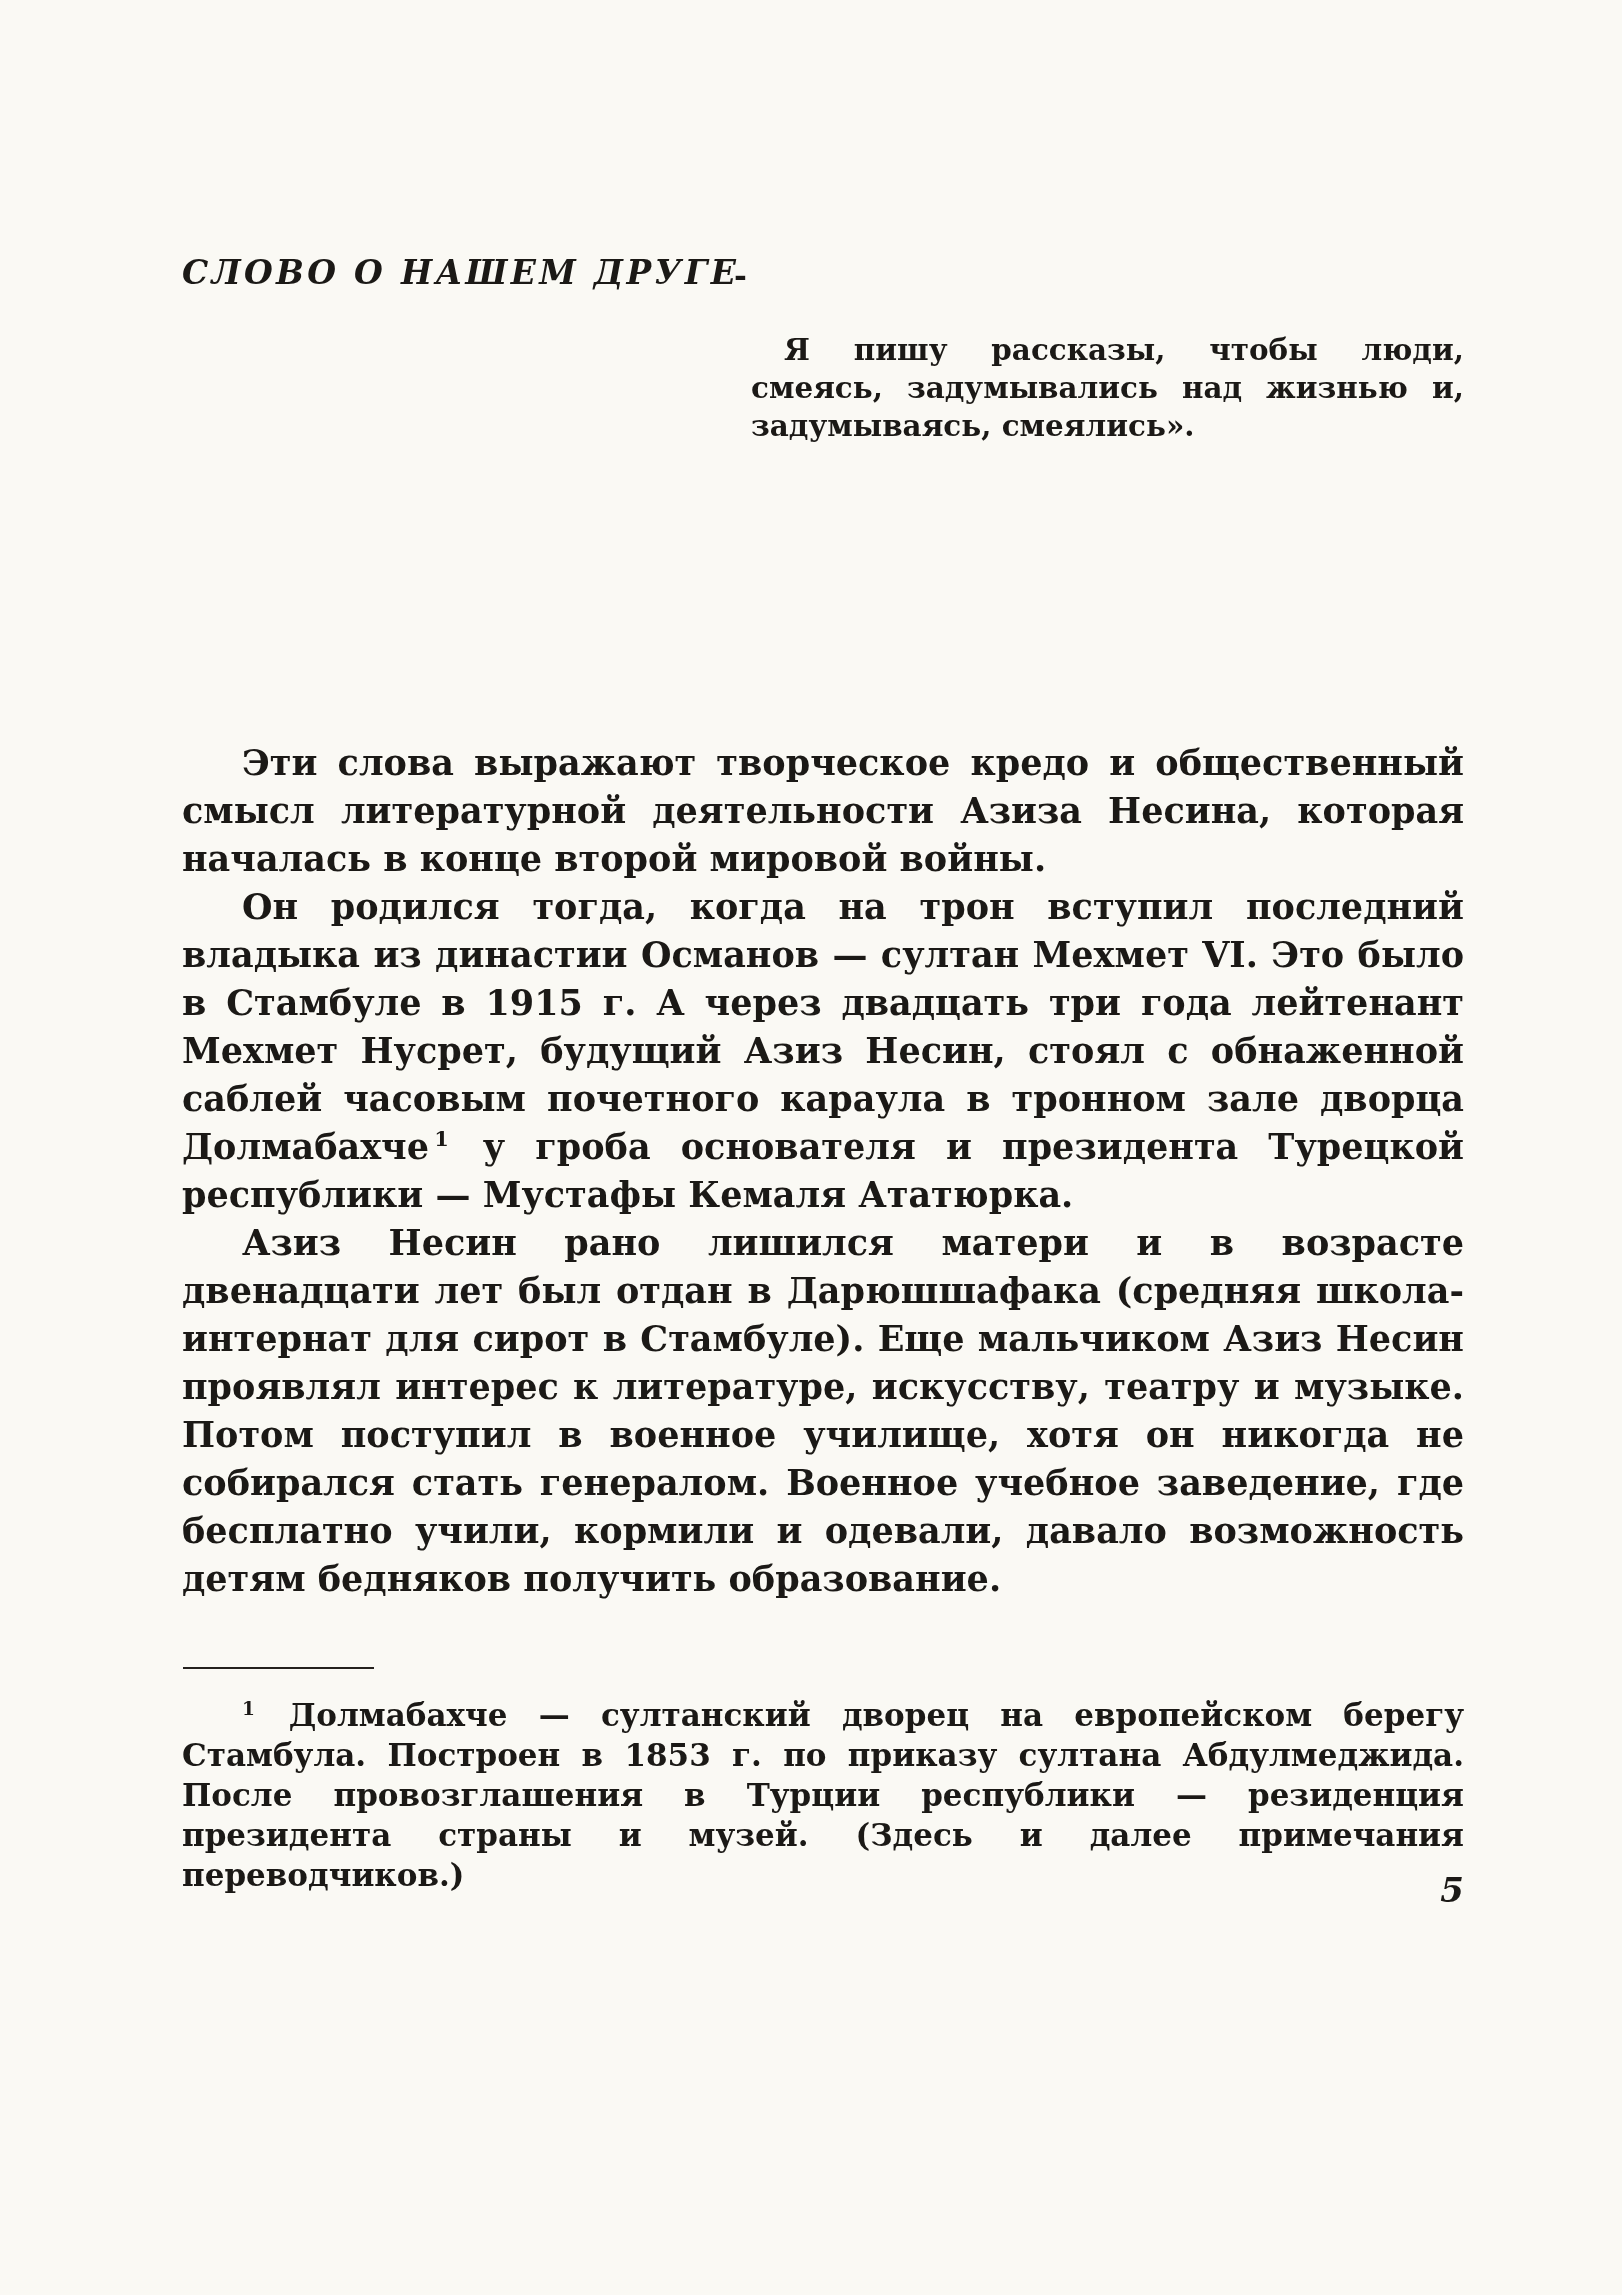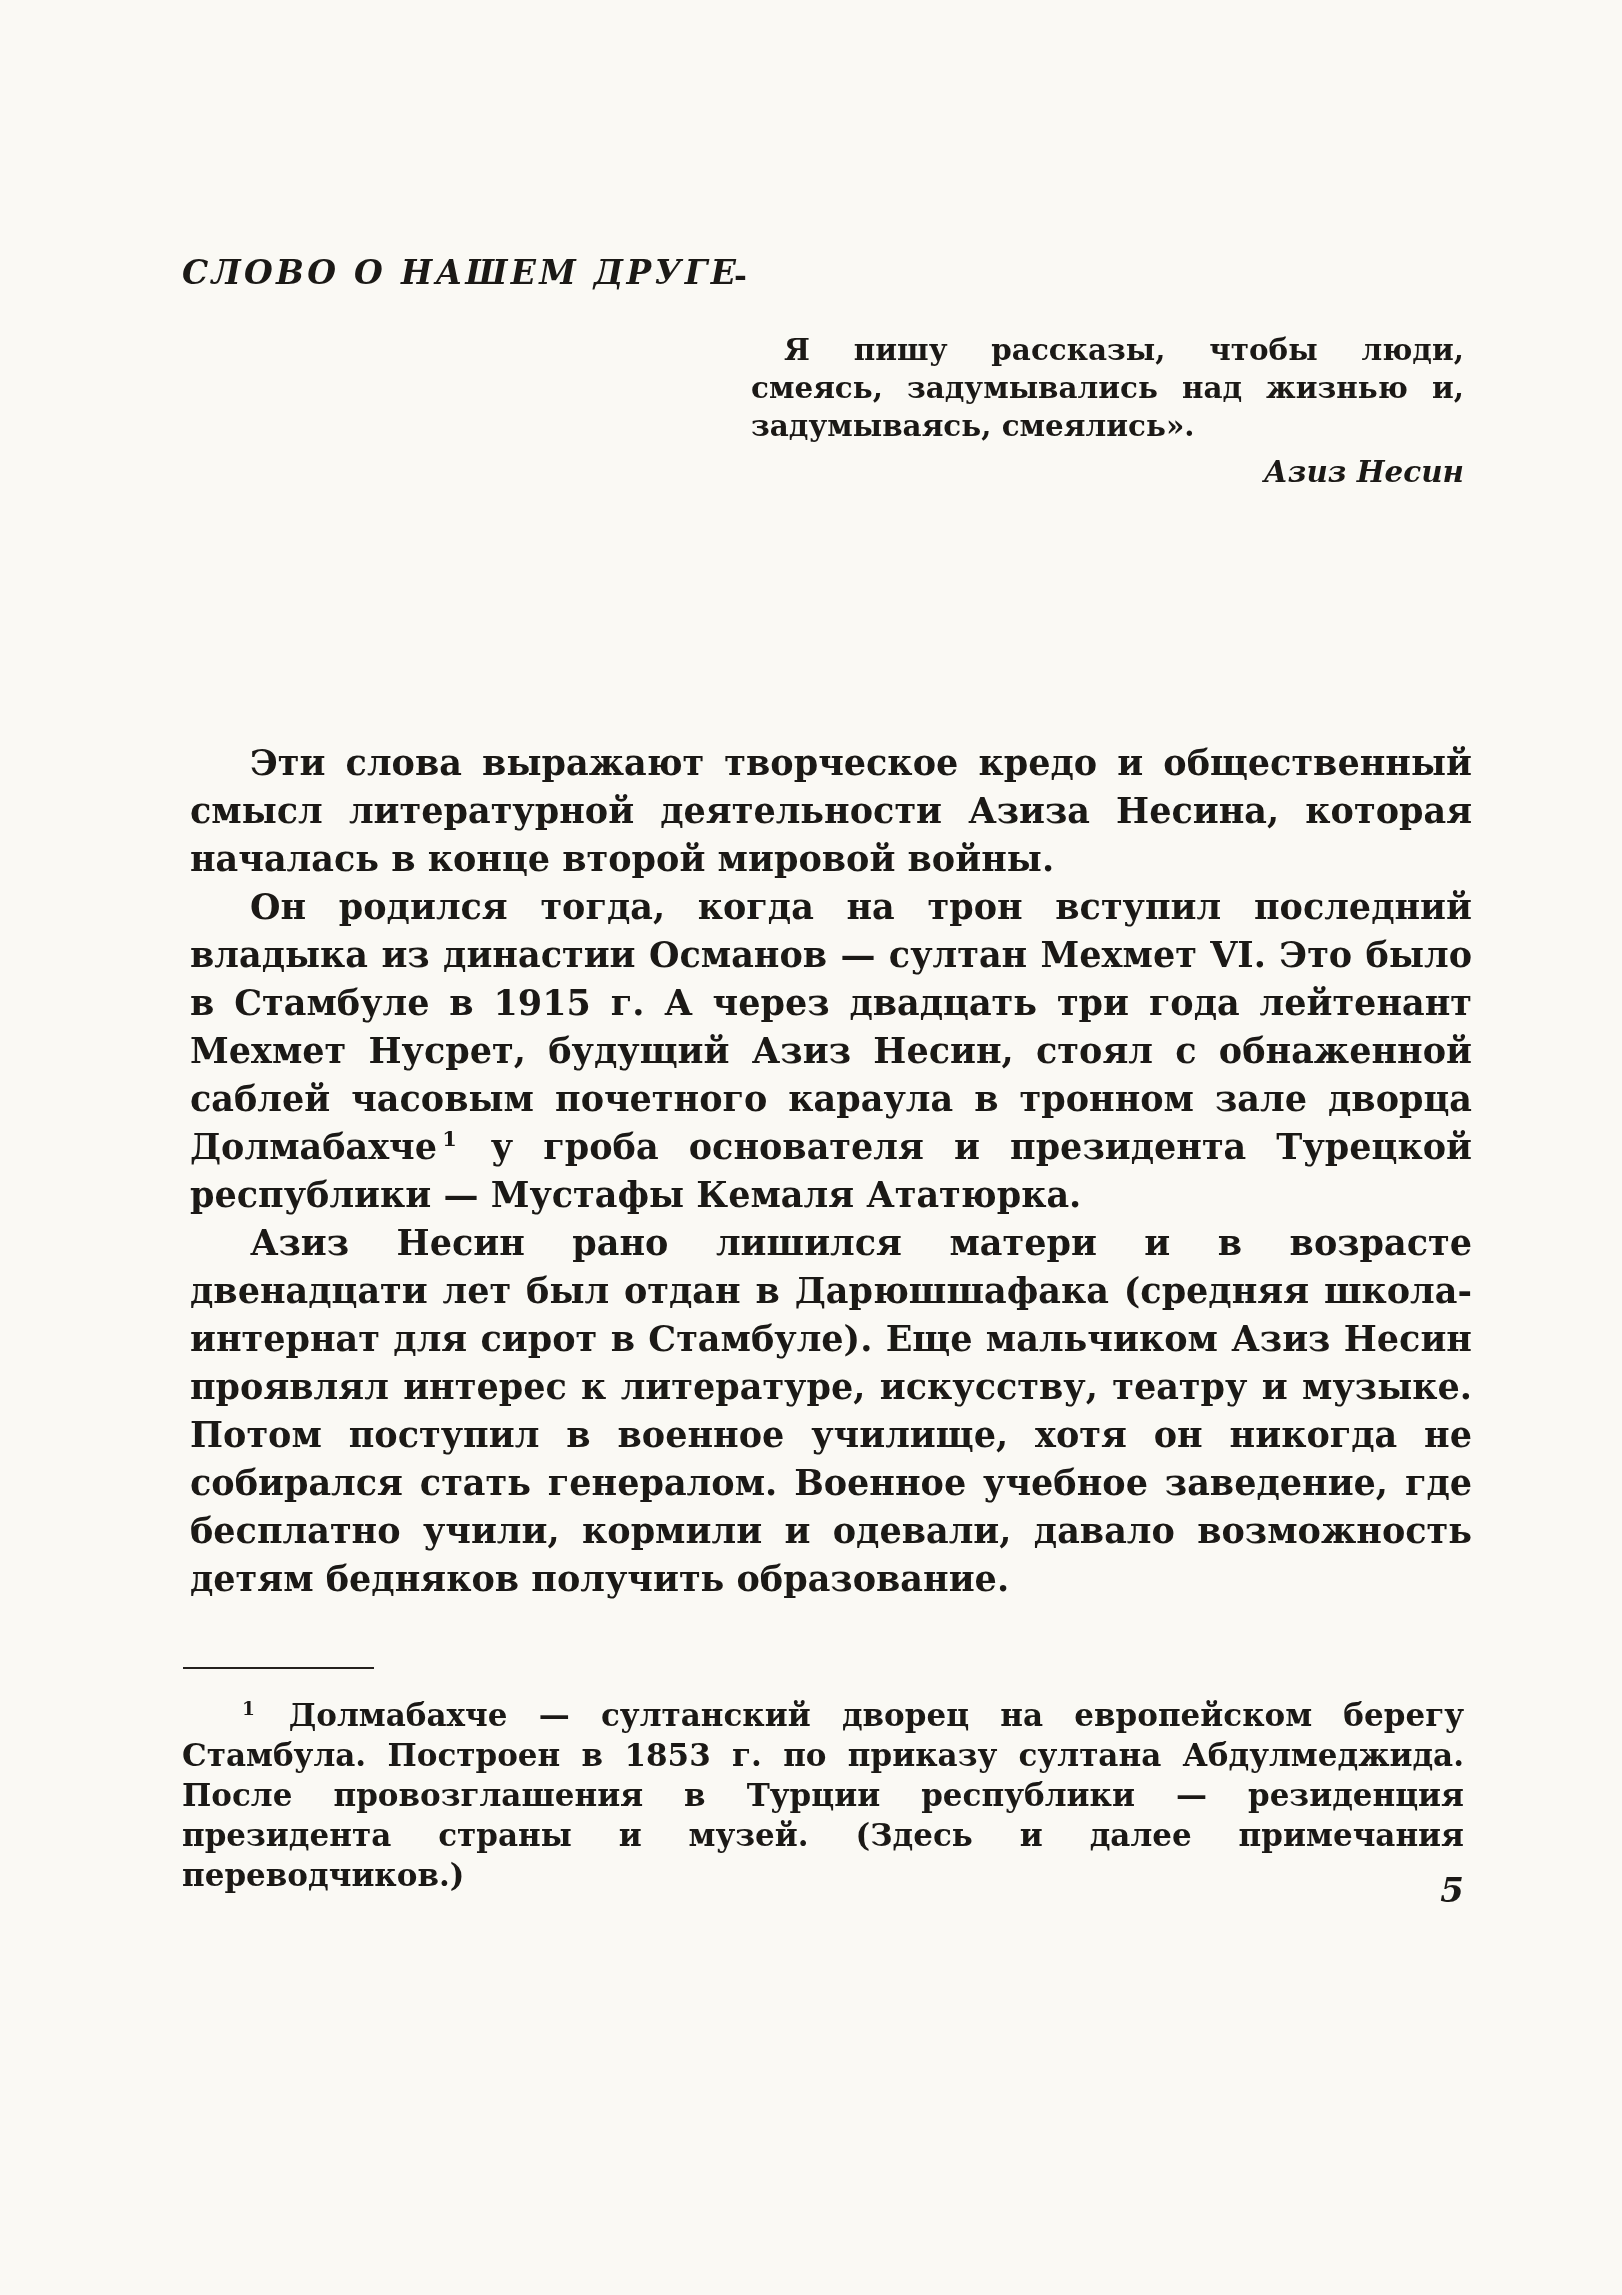--- a/index.html
+++ b/index.html
@@ -59,21 +59,20 @@
   
   .body-text {
     position: absolute;
     left: 182px;
     top: 739px;
     width: 1282px;
     font-size: 35px;
     line-height: 48px;
     font-weight: 600;
     text-align: justify;
-    margin-left: 8px;
   }
   .body-text p { text-indent: 60px; }
 
   sup.fn-ref {
     font-size: 0.6em;
     line-height: 0;
     vertical-align: super;
     margin: 0 3.9px 0 5.2px;
   }
 
@@ -114,21 +113,20 @@
 <body>
 
 <div class="page">
 
   <span class="stray-dash">-</span>
 
   <div class="title-line">СЛОВО О НАШЕМ ДРУГЕ</div>
 
   <div class="epigraph">
     <p>Я пишу рассказы, чтобы люди, смеясь, задумывались над жизнью и, задумываясь, смеялись».</p>
-    <p class="attribution">Азиз Несин</p>
   </div>
 
   <div class="body-text">
     <p>
       <span>Эти слова выражают творческое кредо и общественный смысл литературной деятельности Азиза Несина, которая началась в конце второй мировой войны.</span>
     </p>
     <p>
       <span>Он родился тогда, когда на трон вступил последний владыка из династии Османов — султан Мехмет VI. Это было в Стамбуле в 1915 г. А через двадцать три года лейтенант Мехмет Нусрет, будущий Азиз Несин, стоял с обнаженной саблей часовым почетного караула в тронном зале дворца Долмабахче</span><sup class="fn-ref">1</sup><span> у гроба основателя и президента Турецкой республики — Мустафы Кемаля Ататюрка.</span>
     </p>
     <p>

